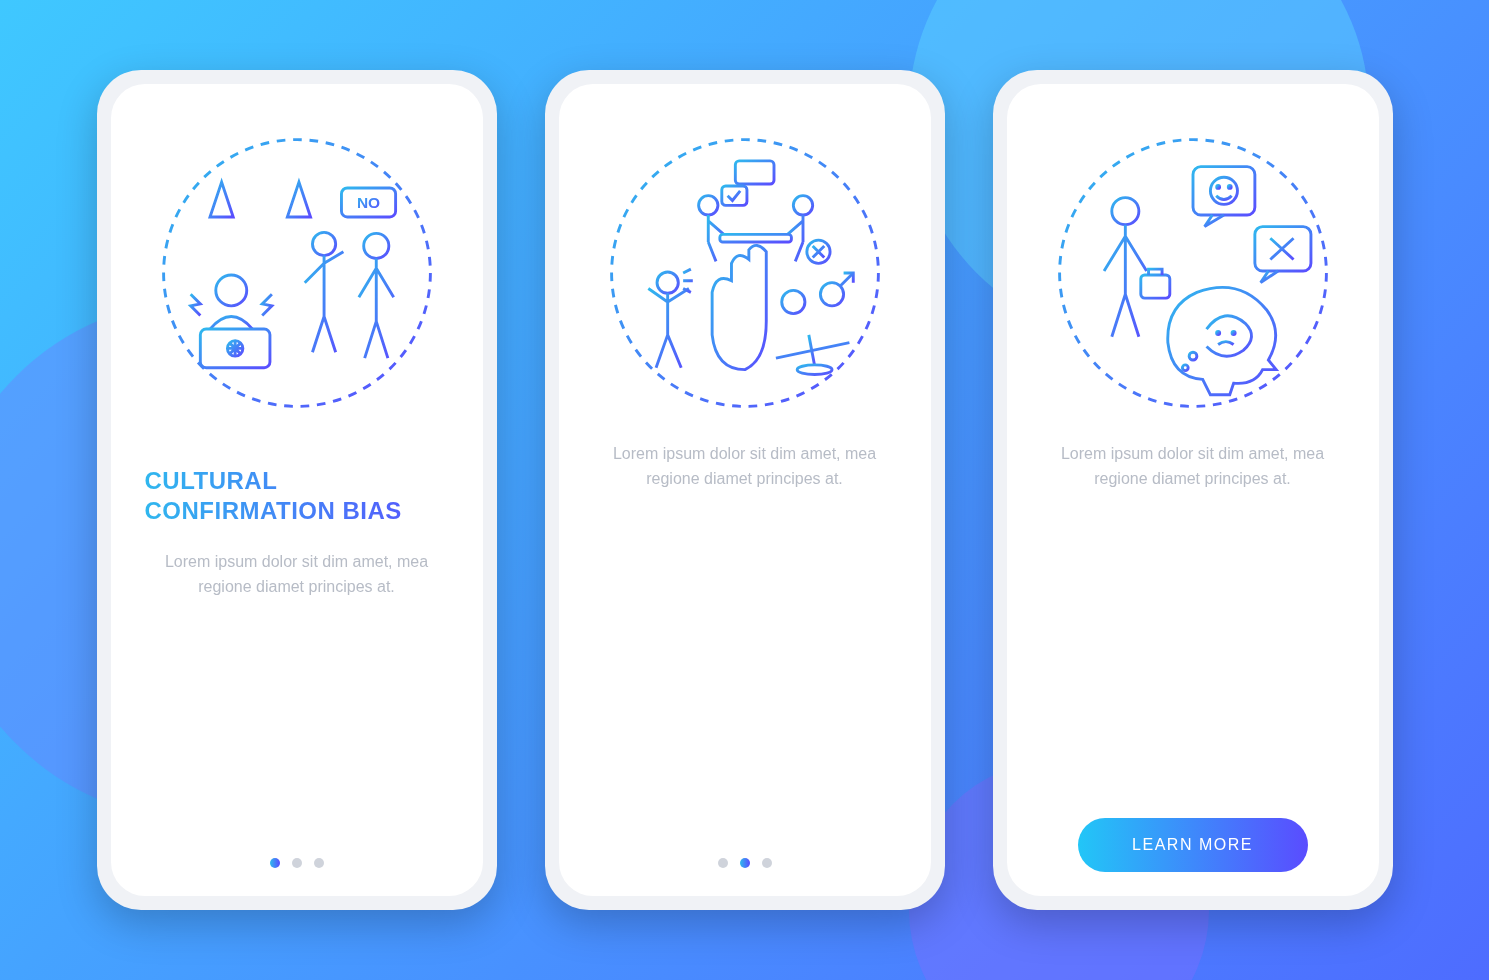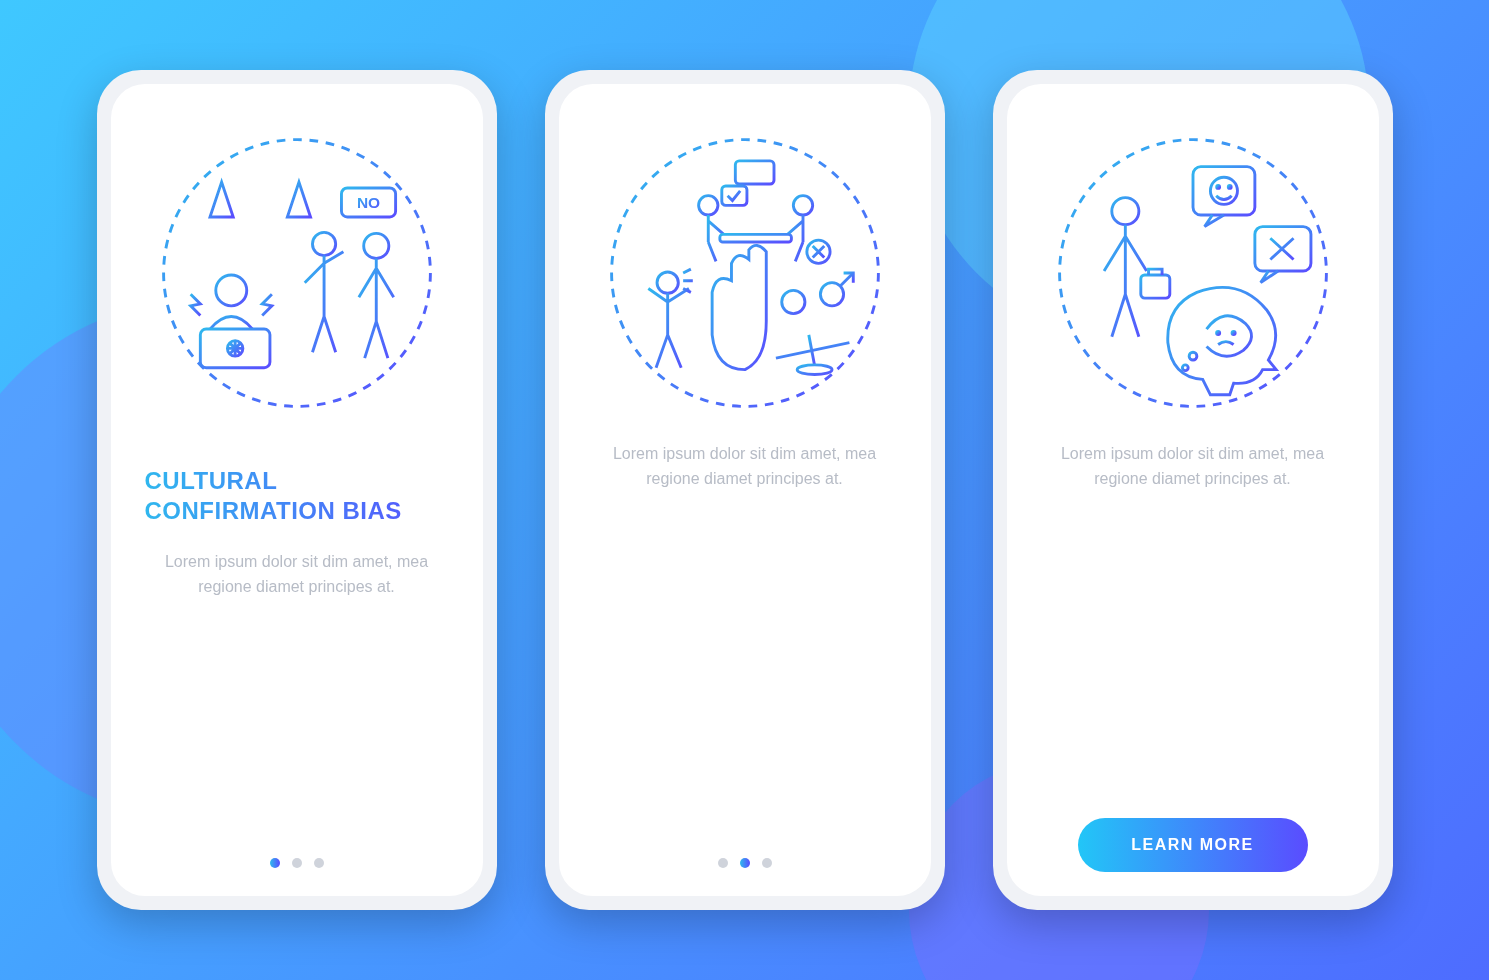--- a/index.html
+++ b/index.html
@@ -106,21 +106,21 @@
     bottom: 24px;
     left: 50%;
     transform: translateX(-50%);
     width: 230px;
     height: 54px;
     border: none;
     border-radius: 27px;
     background: linear-gradient(90deg, #22c6f7 0%, #5a4cff 100%);
     color: #fff;
     font-size: 16px;
-    font-weight: 700;
+    font-weight: 400;
     letter-spacing: 1.5px;
     cursor: pointer;
   }
 </style>
 </head>
 <body>
 
 <div class="bg-blob b1"></div>
 <div class="bg-blob b2"></div>
 <div class="bg-blob b3"></div>

